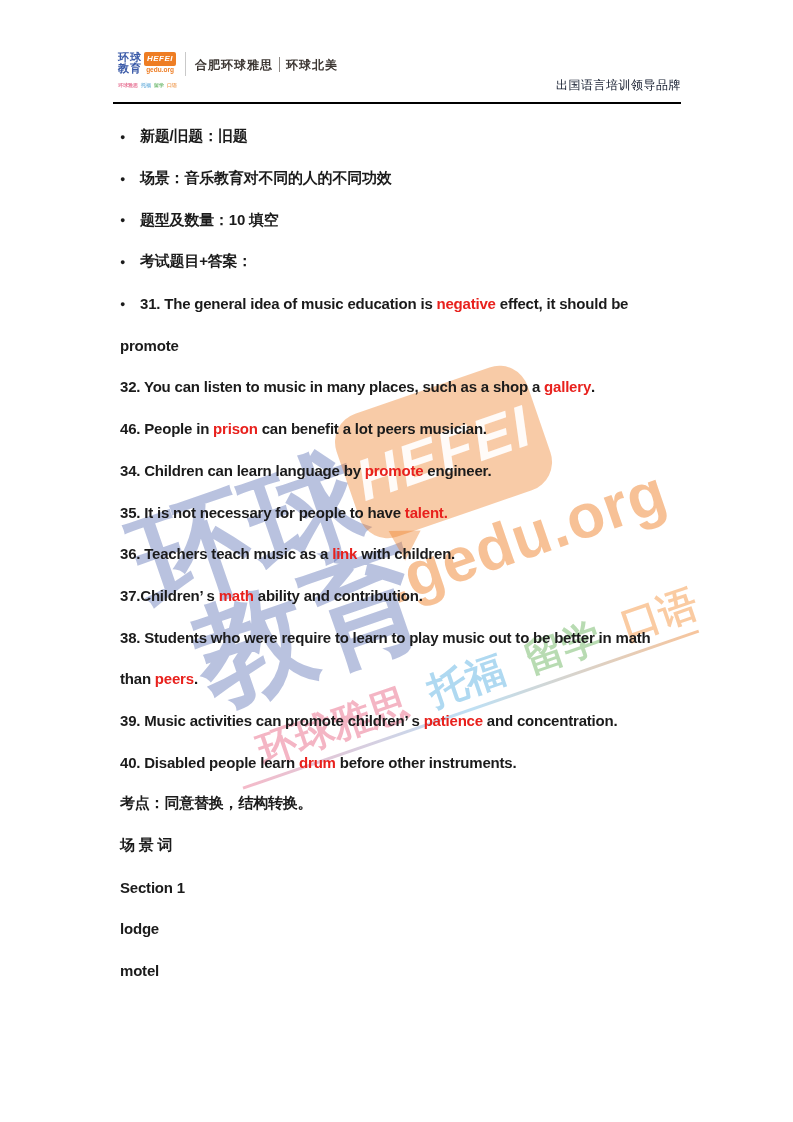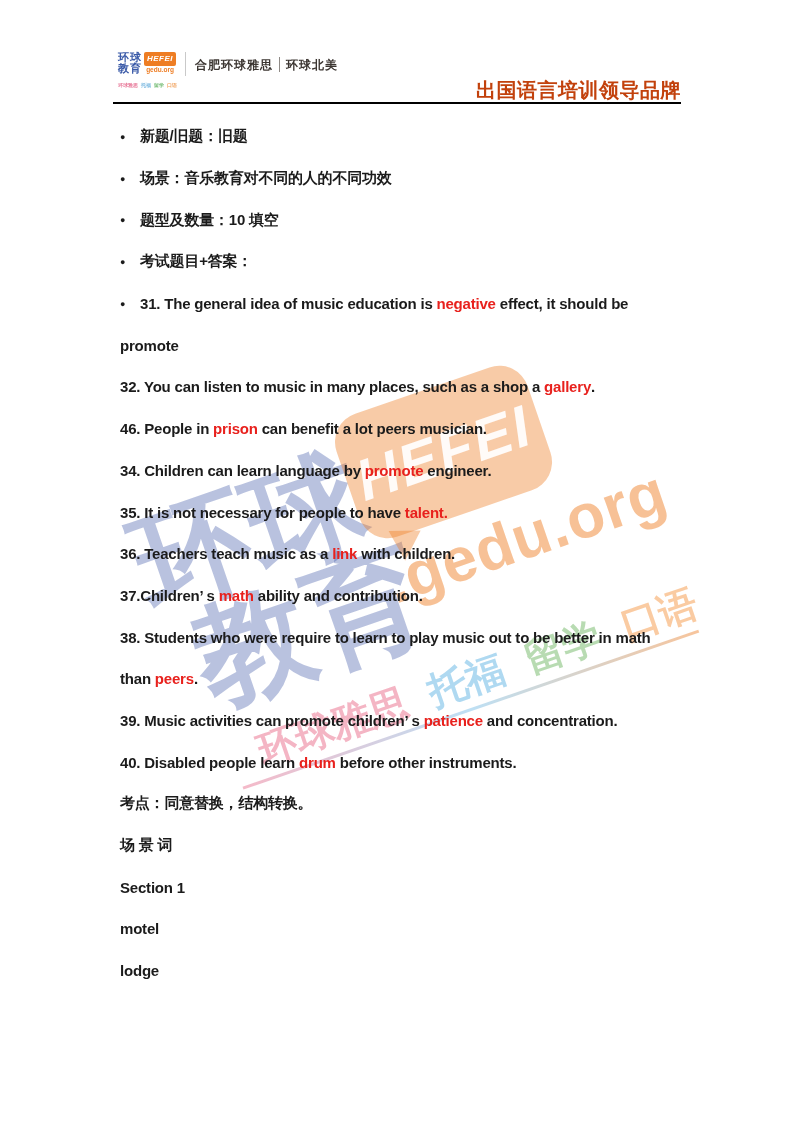--- a/index.html
+++ b/index.html
@@ -15,21 +15,21 @@
   .header{position:absolute;left:113px;top:50px;width:568px;height:52px;}
   .logo{position:absolute;left:5px;top:2px;display:flex;align-items:flex-start;}
   .logo-name{font-size:11px;line-height:11px;font-weight:bold;color:#3a5aa8;letter-spacing:1px;}
   .logo-badge-col{margin-left:2px;display:flex;flex-direction:column;align-items:center;}
   .logo-badge{background:#ee7d23;color:#fff;font-weight:bold;font-style:italic;font-size:8px;line-height:12px;padding:1px 3px;border-radius:2px;letter-spacing:.5px;}
   .logo-domain{color:#ee7d23;font-size:6.5px;font-weight:bold;line-height:8px;}
   .logo-tagline{position:absolute;left:5px;top:32px;display:flex;gap:3px;font-size:5px;font-weight:bold;white-space:nowrap;}
   .logo-vdiv{width:1px;height:24px;background:#c9c9c9;margin:0 9px;}
   .logo-branch,.logo-brand2{font-size:12px;font-weight:bold;color:#3b3531;line-height:26px;letter-spacing:1px;}
   .logo-vdiv2{width:1px;height:15px;background:#8f8a86;margin:5px 6px 0 6px;}
-  .slogan{position:absolute;right:0;top:27px;font-size:20px;font-weight:bold;color:#c2410c;letter-spacing:.5px;}
+  .slogan{position:absolute;right:0;top:27px;font-size:12px;font-weight:normal;color:#0f172a;letter-spacing:.5px;}
   .rule{position:absolute;left:113px;top:102px;width:568px;height:2px;background:#000;}
   
   .content{position:absolute;left:120px;top:116px;width:565px;z-index:2;}
   .line{
     height:41.7px;display:flex;align-items:center;
     font-size:15px;font-weight:bold;color:#1b1b1b;
     letter-spacing:-0.2px;white-space:pre;
   }
   .bullet{font-size:9px;width:20px;flex:none;letter-spacing:0;}
   .red{color:#e8211d;}
@@ -117,17 +117,17 @@
       <div class="line"><span>35. It is not necessary for people to have </span><span class="red">talent.</span></div>
       <div class="line"><span>36. Teachers teach music as a </span><span class="red">link</span><span> with children.</span></div>
       <div class="line"><span>37.Children’ s </span><span class="red">math</span><span> ability and contribution.</span></div>
       <div class="line"><span>38. Students who were require to learn to play music out to be better in math</span></div>
       <div class="line"><span>than </span><span class="red">peers</span><span>.</span></div>
       <div class="line"><span>39. Music activities can promote children’ s </span><span class="red">patience</span><span> and concentration.</span></div>
       <div class="line"><span>40. Disabled people learn </span><span class="red">drum</span><span> before other instruments.</span></div>
       <div class="line"><span>考点：同意替换，结构转换。</span></div>
       <div class="line"><span>场 景 词</span></div>
       <div class="line"><span>Section 1</span></div>
+      <div class="line"><span>lodge</span></div>
       <div class="line"><span>motel</span></div>
-      <div class="line"><span>lodge</span></div>
     </div>
 
 </div>
 
 </body></html>

